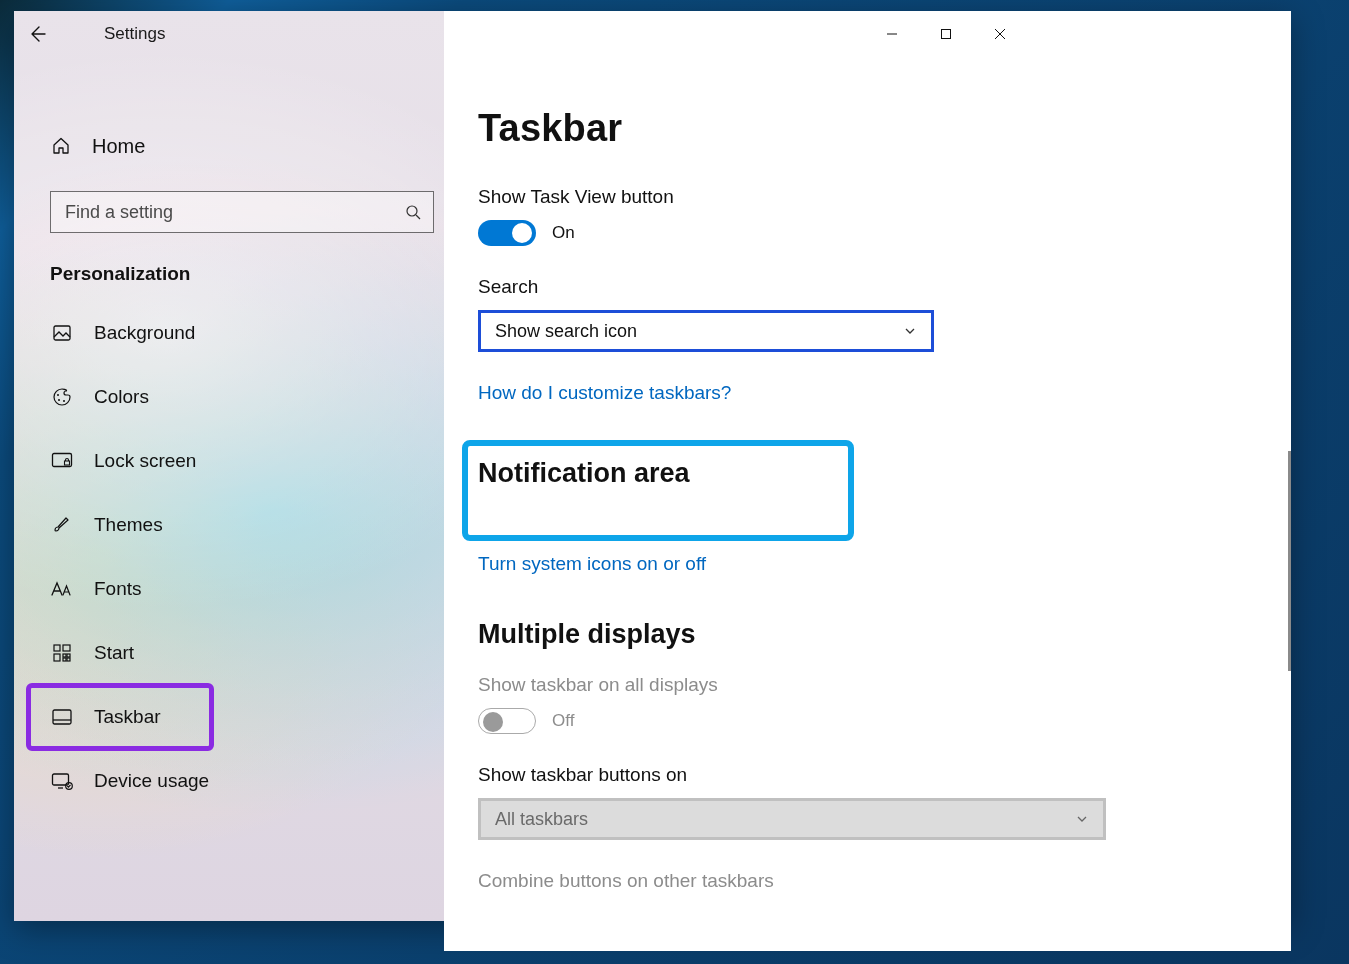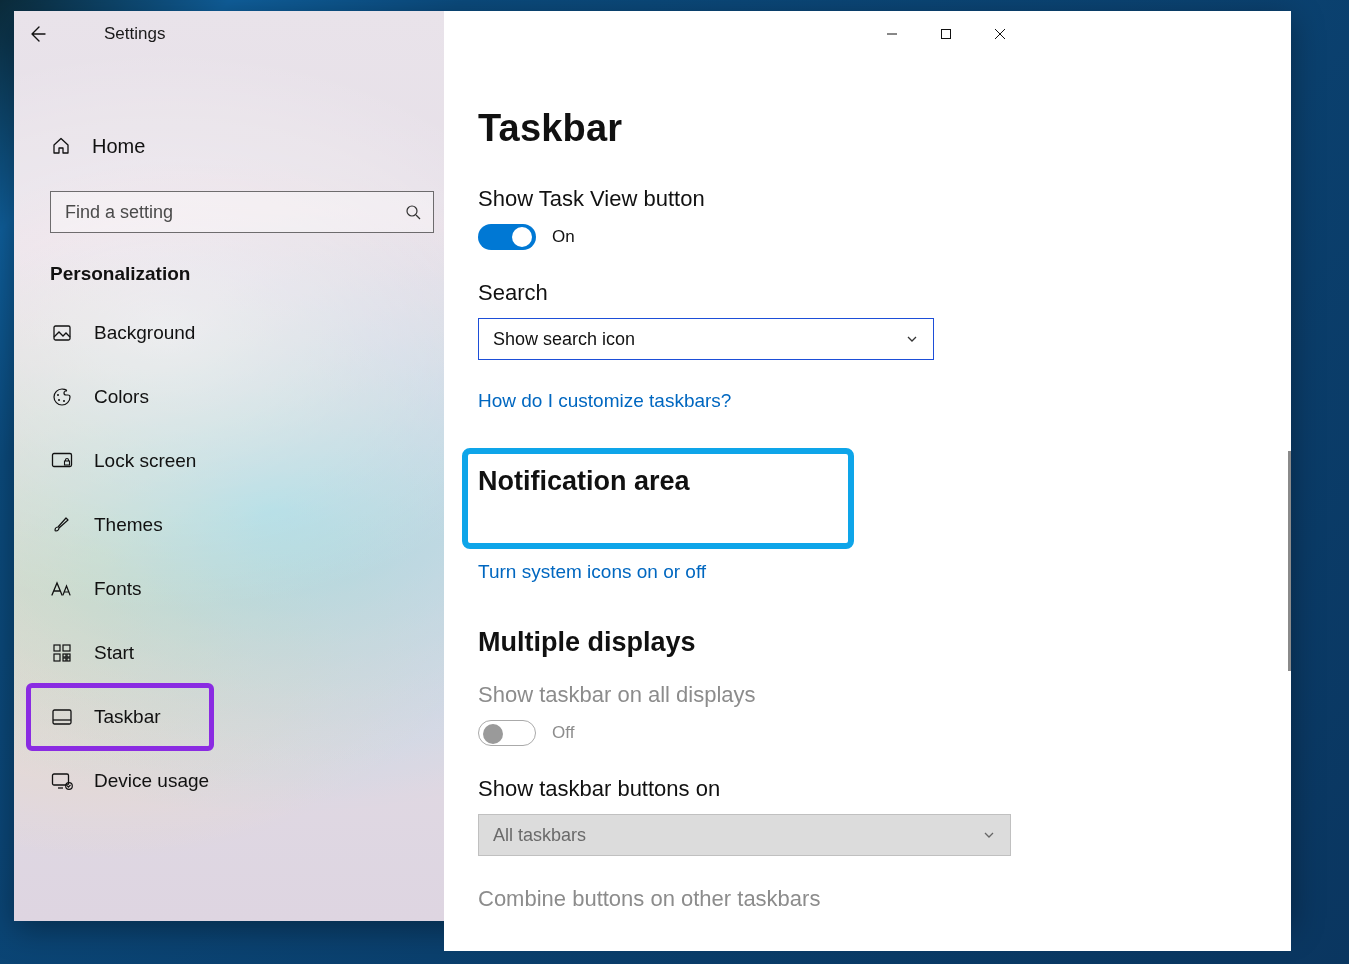--- a/index.html
+++ b/index.html
@@ -79,46 +79,46 @@
     margin: 0 232px 0 14px;
     padding-left: 22px;
   }
 
   
   .main { flex:1; height:100%; background:#fff; overflow:hidden; position:relative; }
   .main-inner { padding: 66px 0 0 34px; width: 760px; }
   .page-title { font-size: 38px; font-weight:600; color:#111; letter-spacing: 0.2px; margin-bottom: 36px; }
 
   .setting-row { margin-bottom: 30px; }
-  .setting-label { font-size: 22px; color:#111; margin-bottom: 12px; }
+  .setting-label { font-size: 19px; color:#111; margin-bottom: 12px; }
 
   .toggle-line { display:flex; align-items:center; gap: 16px; }
   .toggle {
     position:relative; width: 58px; height: 26px; border-radius: 13px;
     background:#0078d4; cursor:pointer;
   }
   .toggle.off { background:#fff; border:1px solid #777; }
   .toggle .thumb {
     position:absolute; top:3px; right:4px; width:20px; height:20px; border-radius:50%;
     background:#fff;
   }
   .toggle.off .thumb { left:4px; right:auto; background:#555; }
   .toggle-state { font-size: 17px; color:#111; }
   .disabled .setting-label { color:#8c8c8c; }
   .disabled .toggle-state { color:#8c8c8c; }
   .disabled .toggle { border-color:#aaa; }
   .disabled .toggle .thumb { background:#9a9a9a; }
 
   .select-box {
-    width: 456px; height: 42px; border:1px solid #1d4ed8; background:#fff;
+    width: 456px; height: 42px; border:3px solid #1d4ed8; background:#fff;
     display:flex; align-items:center; padding: 0 14px; cursor:pointer;
     justify-content: space-between; font-size: 18px; color:#111;
   }
   .select-box.disabled {
-    background:#dcdcdc; border-color:#c0c0c0; color:#6a6a6a; width: 533px;
+    background:#dcdcdc; border-color:#c0c0c0; color:#6a6a6a; width: 628px;
   }
 
   .link-text { font-size: 19px; color:#0067c0; cursor:pointer; display:inline-block; }
 
   .subsection-title { font-size: 27px; font-weight:600; color:#111; margin: 12px 0 24px 0; }
 
   .highlight-box {
     border: 6px solid #0ea5e9; border-radius: 8px;
     padding: 12px 14px 22px 10px; margin-left: -16px; margin-top: 6px;
     width: 392px;

